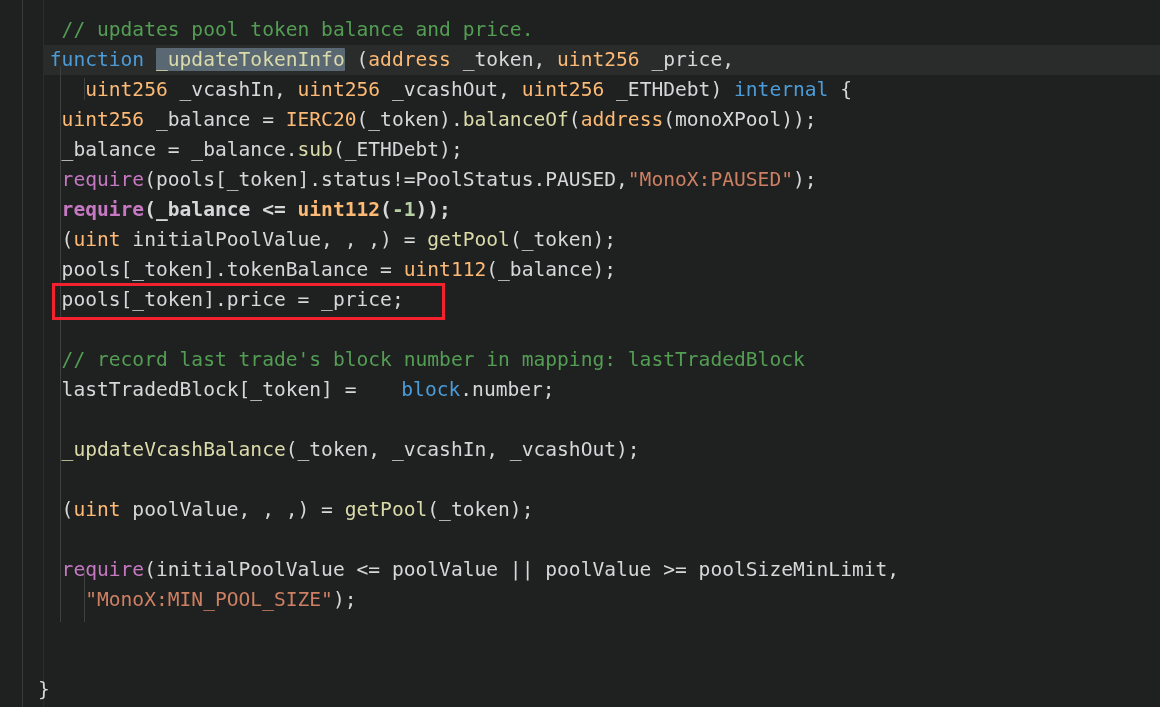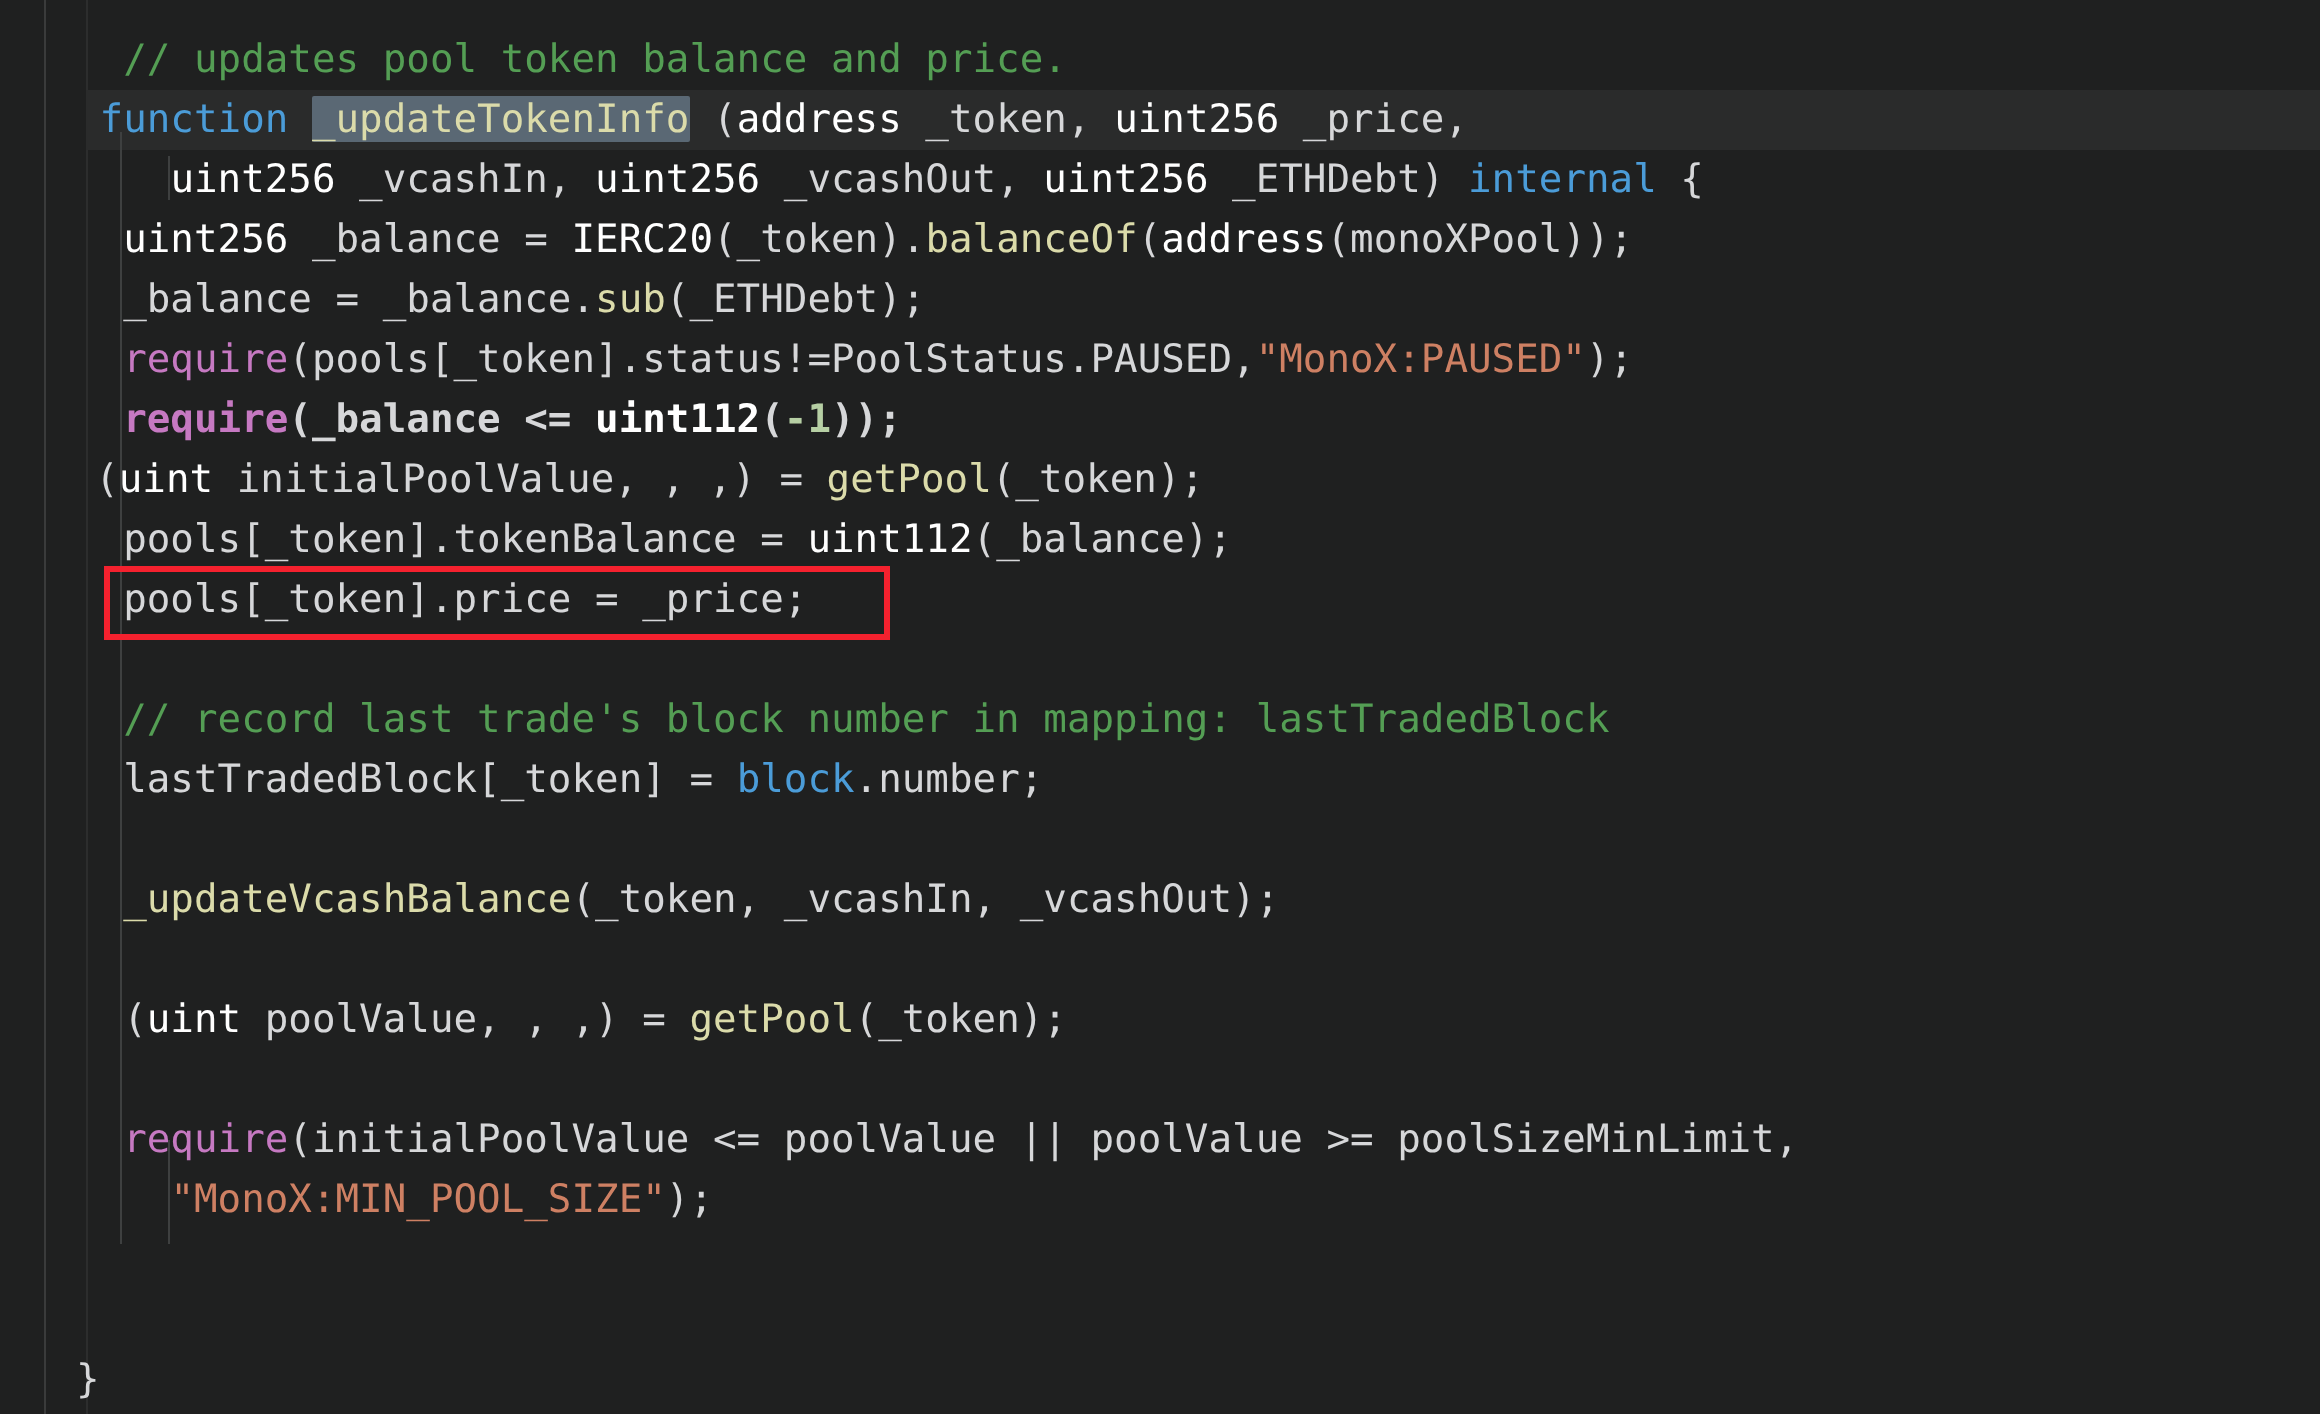--- a/index.html
+++ b/index.html
@@ -59,46 +59,46 @@
   .redbox{
     position:absolute;
     border:3px solid #f4212e;
     box-sizing:border-box;
     pointer-events:none;
   }
 
   
   .c-comment {color:#549e54;}
   .c-keyword {color:#4b9cd8;}   
-  .c-type    {color:#ffffff;}   
+  .c-type    {color:#fdba74;}   
   .c-fn      {color:#dbdbaa;}   
   .c-require {color:#c679c2;}   
   .c-string  {color:#ce8063;}   
   .c-plain   {color:#d6d7d9;}
   .c-num     {color:#b6cfa4;}
-  .c-global  {color:#4b9cd8;}   
+  .c-global  {color:#4b9cd8;margin-left:33px;}   
 </style>
 </head>
 <body>
 
 <div id="editor" style="background: rgb(31, 32, 32);">
 
   <div class="rail rail-outer"></div>
   <div class="rail rail-inner"></div>
 
   <div class="code" id="code-surface">
       <div class="line" style="top: 15px;"><span class="txt" style="padding-left: 38px;"><span class="c-plain">  </span><span class="c-comment">// updates pool token balance and price.</span></span></div>
       <div class="row-hl" style="top: 45px;"></div>
       <div class="line" style="top: 45px;"><span class="txt" style="padding-left: 38px;"><span class="c-plain"> </span><span class="c-keyword">function</span><span class="c-plain"> </span><span class="c-fn sel">_updateTokenInfo</span><span class="c-plain"> (</span><span class="c-type">address</span><span class="c-plain"> _token, </span><span class="c-type">uint256</span><span class="c-plain"> _price,</span></span></div>
       <div class="line" style="top: 75px;"><span class="txt" style="padding-left: 38px;"><span class="c-plain">    </span><span class="c-type">uint256</span><span class="c-plain"> _vcashIn, </span><span class="c-type">uint256</span><span class="c-plain"> _vcashOut, </span><span class="c-type">uint256</span><span class="c-plain"> _ETHDebt) </span><span class="c-keyword">internal</span><span class="c-plain"> {</span></span></div>
       <div class="line" style="top: 105px;"><span class="txt" style="padding-left: 38px;"><span class="c-plain">  </span><span class="c-type">uint256</span><span class="c-plain"> _balance = </span><span class="c-type">IERC20</span><span class="c-plain">(_token).</span><span class="c-fn">balanceOf</span><span class="c-plain">(</span><span class="c-type">address</span><span class="c-plain">(monoXPool));</span></span></div>
       <div class="line" style="top: 135px;"><span class="txt" style="padding-left: 38px;"><span class="c-plain">  _balance = _balance.</span><span class="c-fn">sub</span><span class="c-plain">(_ETHDebt);</span></span></div>
       <div class="line" style="top: 165px;"><span class="txt" style="padding-left: 38px; text-align: center;"><span class="c-plain">  </span><span class="c-require">require</span><span class="c-plain">(pools[_token].status!=PoolStatus.PAUSED,</span><span class="c-string">"MonoX:PAUSED"</span><span class="c-plain">);</span></span></div>
       <div class="line" style="top: 195px;"><span class="txt" style="padding-left: 38px; font-weight: bold;"><span class="c-plain">  </span><span class="c-require">require</span><span class="c-plain">(_balance &lt;= </span><span class="c-type">uint112</span><span class="c-plain">(</span><span class="c-num">-1</span><span class="c-plain">));</span></span></div>
-      <div class="line" style="top: 225px;"><span class="txt" style="padding-left: 24px;"><span class="c-plain">  (</span><span class="c-type">uint</span><span class="c-plain"> initialPoolValue, , ,) = </span><span class="c-fn">getPool</span><span class="c-plain">(_token);</span></span></div>
+      <div class="line" style="top: 225px;"><span class="txt" style="padding-left: 38px;"><span class="c-plain">  (</span><span class="c-type">uint</span><span class="c-plain"> initialPoolValue, , ,) = </span><span class="c-fn">getPool</span><span class="c-plain">(_token);</span></span></div>
       <div class="line" style="top: 255px;"><span class="txt" style="padding-left: 38px;"><span class="c-plain">  pools[_token].tokenBalance = </span><span class="c-type">uint112</span><span class="c-plain">(_balance);</span></span></div>
       <div class="line" style="top: 285px;"><span class="txt" style="padding-left: 38px;"><span class="c-plain">  pools[_token].price = _price;</span></span></div>
       <div class="line" style="top: 315px;"><span class="txt" style="padding-left: 38px;"></span></div>
       <div class="line" style="top: 345px;"><span class="txt" style="padding-left: 38px;"><span class="c-plain">  </span><span class="c-comment">// record last trade's block number in mapping: lastTradedBlock</span></span></div>
       <div class="line" style="top: 375px;"><span class="txt" style="padding-left: 38px;"><span class="c-plain">  lastTradedBlock[_token] = </span><span class="c-global">block</span><span class="c-plain">.number;</span></span></div>
       <div class="line" style="top: 405px;"><span class="txt" style="padding-left: 38px;"></span></div>
       <div class="line" style="top: 435px;"><span class="txt" style="padding-left: 38px;"><span class="c-plain">  </span><span class="c-fn">_updateVcashBalance</span><span class="c-plain">(_token, _vcashIn, _vcashOut);</span></span></div>
       <div class="line" style="top: 465px;"><span class="txt" style="padding-left: 38px;"></span></div>
       <div class="line" style="top: 495px;"><span class="txt" style="padding-left: 38px;"><span class="c-plain">  (</span><span class="c-type">uint</span><span class="c-plain"> poolValue, , ,) = </span><span class="c-fn">getPool</span><span class="c-plain">(_token);</span></span></div>
       <div class="line" style="top: 525px;"><span class="txt" style="padding-left: 38px;"></span></div>

